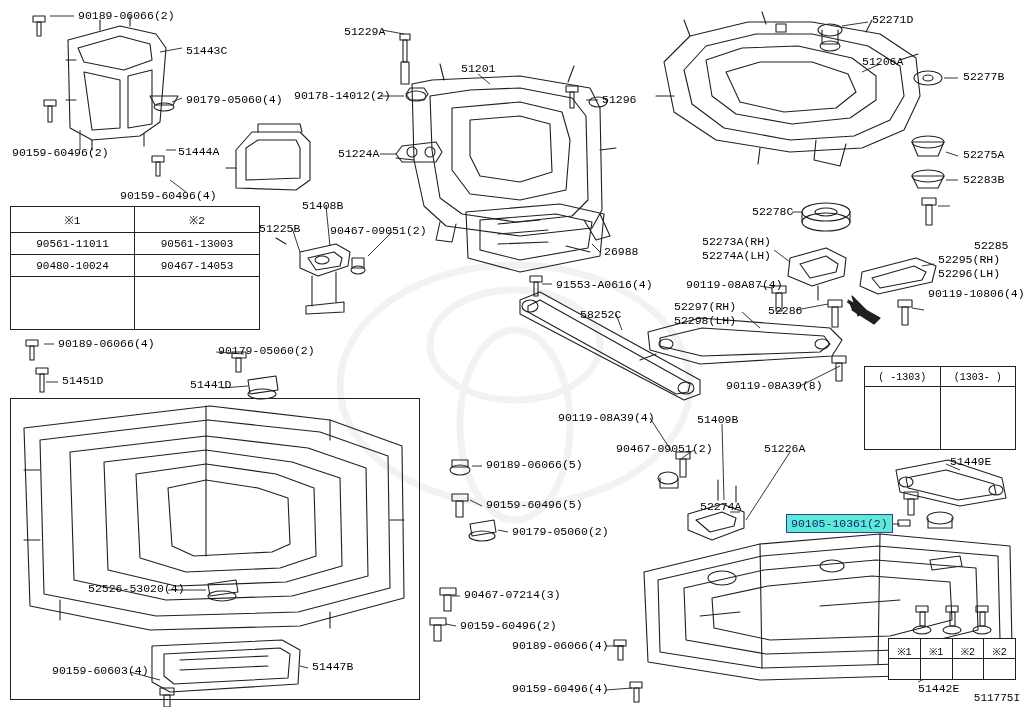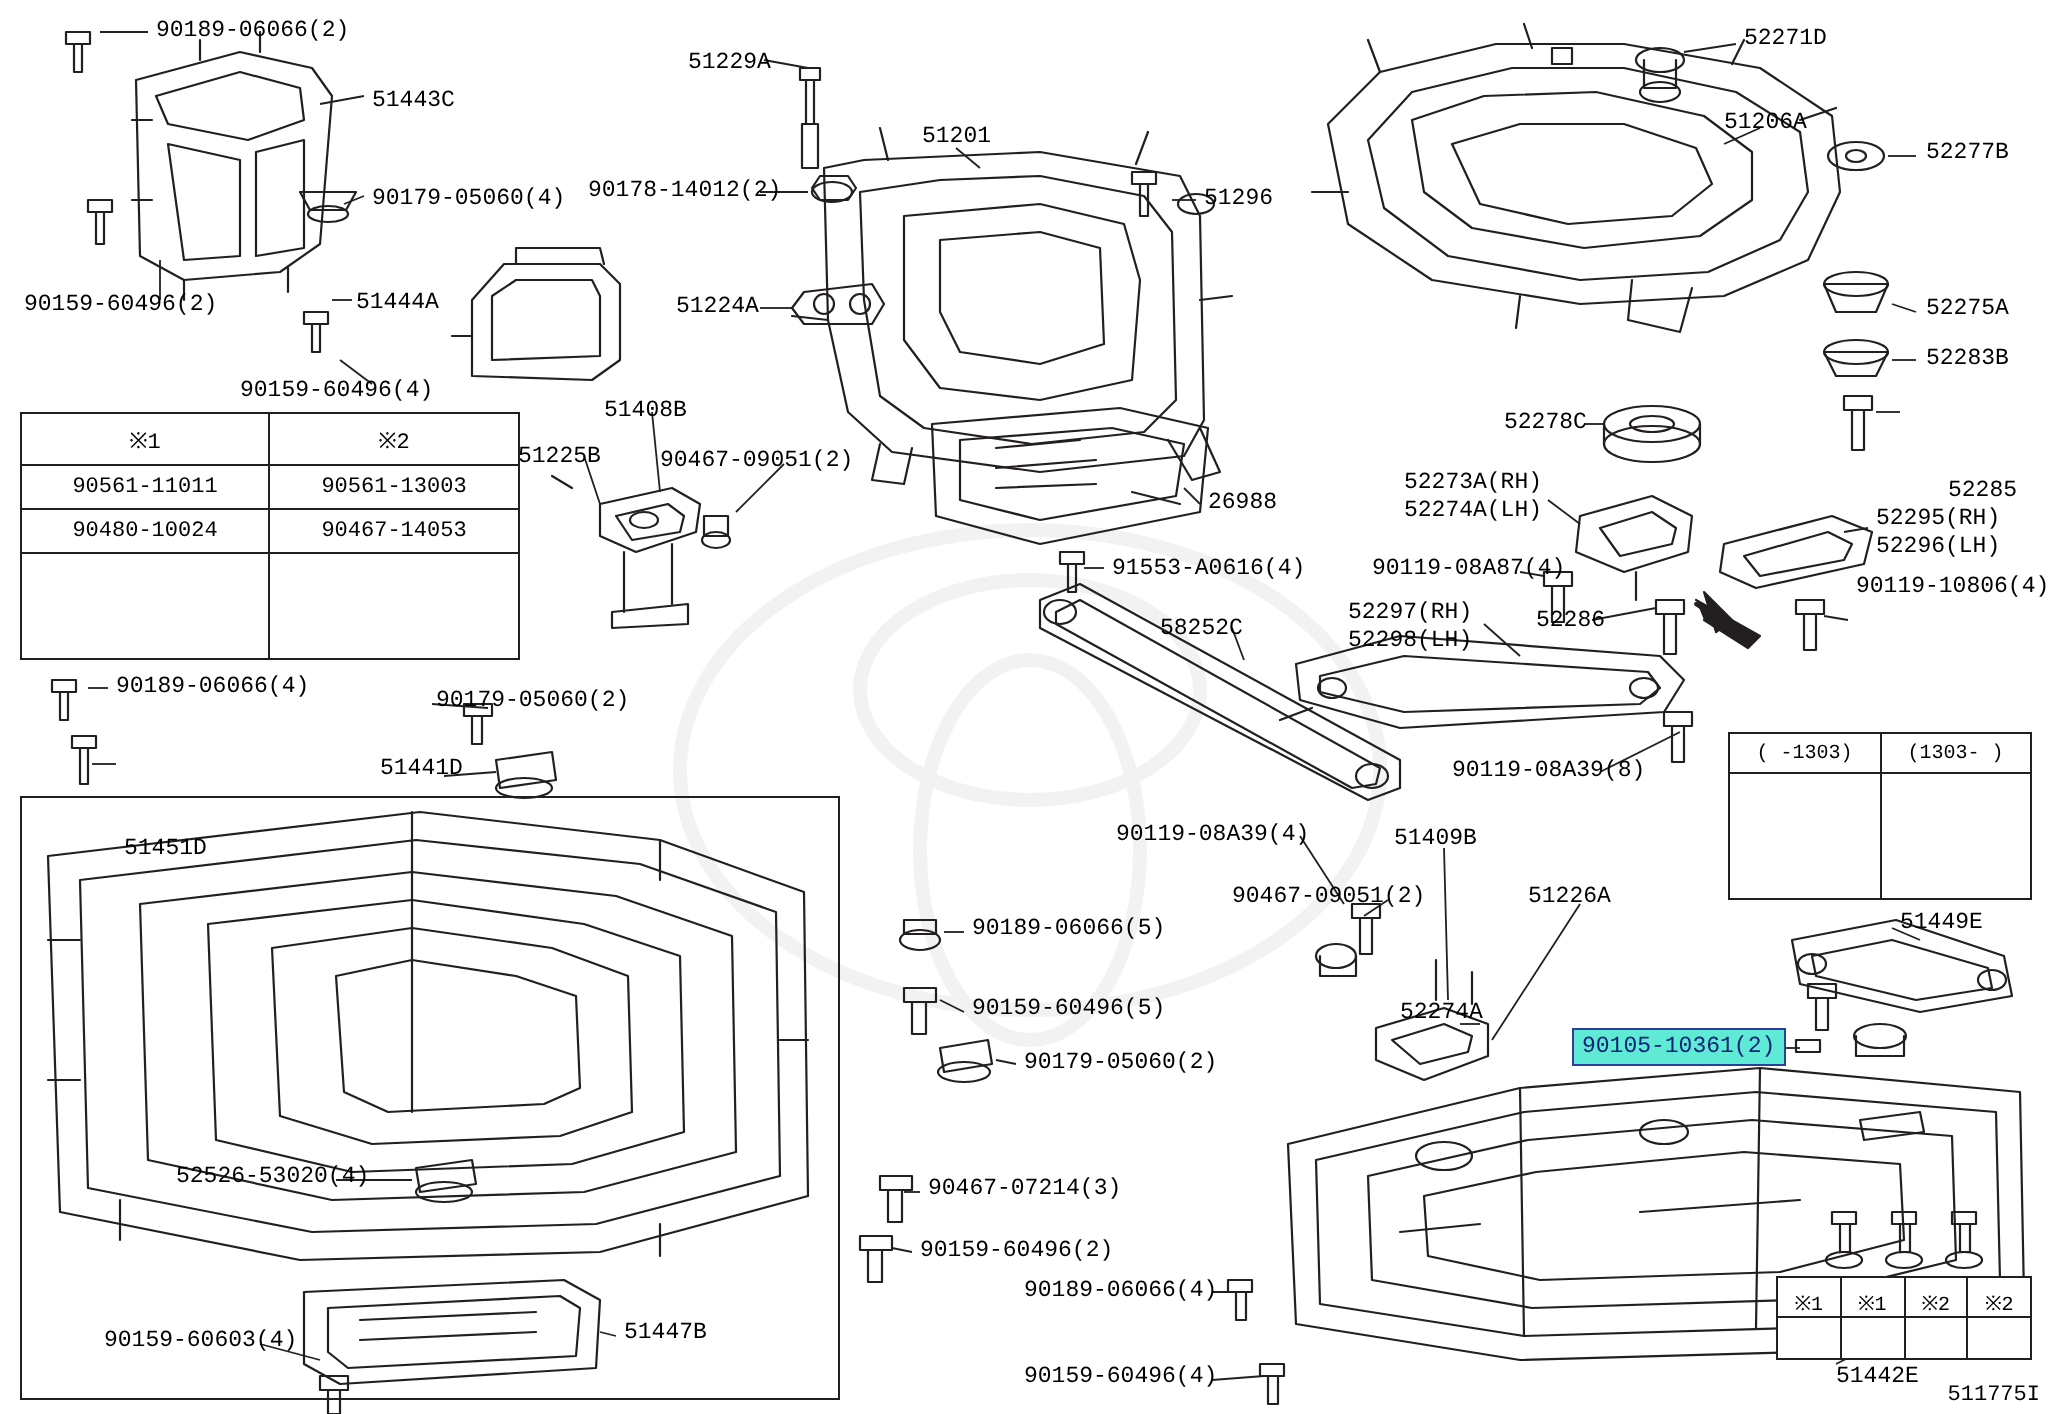--- a/index.html
+++ b/index.html
@@ -417,21 +417,21 @@
   <div class="lbl" style="left:928px; top:288px;">90119-10806(4)</div>
   <div class="lbl" style="left:726px; top:380px;">90119-08A39(8)</div>
   <div class="lbl" style="left:558px; top:412px;">90119-08A39(4)</div>
   <div class="lbl" style="left:697px; top:414px;">51409B</div>
   <div class="lbl" style="left:616px; top:443px;">90467-09051(2)</div>
   <div class="lbl" style="left:764px; top:443px;">51226A</div>
   <div class="lbl" style="left:700px; top:501px;">52274A</div>
   <div class="lbl" style="left:950px; top:456px;">51449E</div>
   <div class="lbl" style="left:58px;  top:338px;">90189-06066(4)</div>
   <div class="lbl" style="left:218px; top:345px;">90179-05060(2)</div>
-  <div class="lbl" style="left:62px;  top:375px;margin-top:44px;">51451D</div>
+  <div class="lbl" style="left:62px;  top:375px;">51451D</div>
   <div class="lbl" style="left:190px; top:379px;">51441D</div>
   <div class="lbl" style="left:486px; top:459px;">90189-06066(5)</div>
   <div class="lbl" style="left:486px; top:499px;">90159-60496(5)</div>
   <div class="lbl" style="left:512px; top:526px;">90179-05060(2)</div>
   <div class="lbl" style="left:88px;  top:583px;">52526-53020(4)</div>
   <div class="lbl" style="left:464px; top:589px;">90467-07214(3)</div>
   <div class="lbl" style="left:460px; top:620px;">90159-60496(2)</div>
   <div class="lbl" style="left:512px; top:640px;">90189-06066(4)</div>
   <div class="lbl" style="left:512px; top:683px;">90159-60496(4)</div>
   <div class="lbl" style="left:52px;  top:665px;">90159-60603(4)</div>

